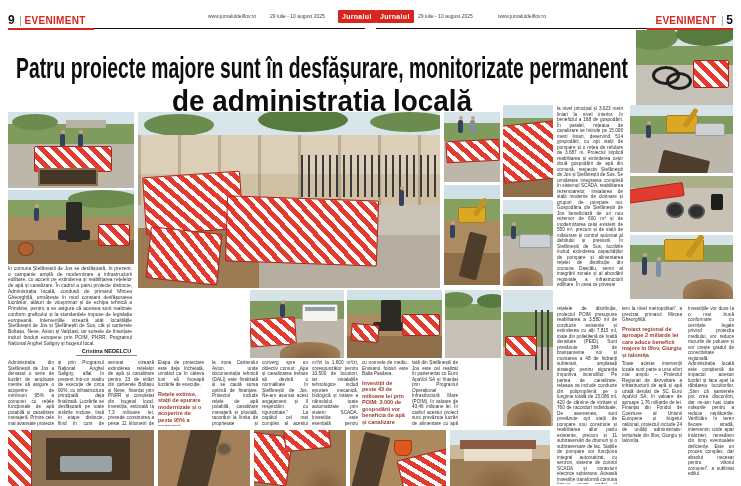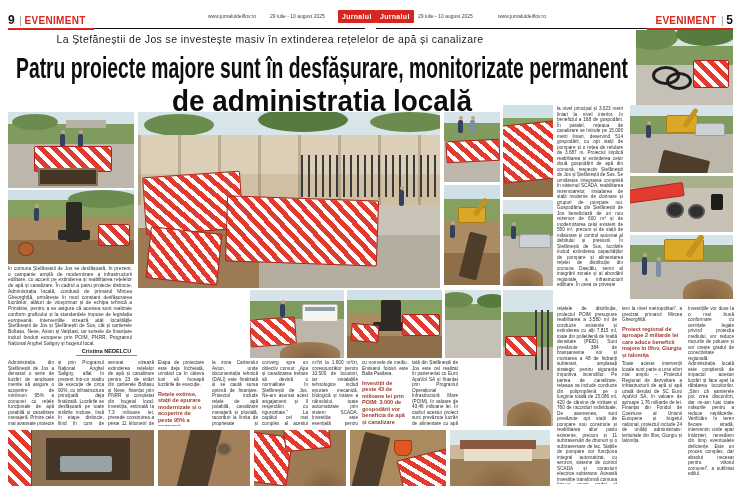--- a/index.html
+++ b/index.html
@@ -86,21 +86,20 @@
     <div class="hmeta" style="left:42px;">29 iulie - 10 august 2025</div>
     <div class="hmeta" style="left:122px;">www.jurnaluldeilfov.ro</div>
     <div style="position:absolute;right:0;top:0;">
       <span class="sec">EVENIMENT</span>
       <span style="color:#999;font-size:10px;"> | </span>
       <span class="pageno">5</span>
     </div>
     <div class="secbar" style="right:0;width:86px;"></div>
   </div>
 
-  <div class="kicker">La Ștefăneștii de Jos se investește masiv în extinderea rețelelor de apă și canalizare</div>
   <svg style="position:absolute;left:8px;top:50px;" width="628" height="68">
     <text x="8" y="28" textLength="612" lengthAdjust="spacingAndGlyphs" font-family="Liberation Sans, sans-serif" font-weight="700" font-size="30" fill="#0d0d0d">Patru proiecte majore sunt în desfășurare, monitorizate permanent</text>
     <text x="164" y="61" textLength="300" lengthAdjust="spacingAndGlyphs" font-family="Liberation Sans, sans-serif" font-weight="700" font-size="30" fill="#0d0d0d">de administrația locală</text>
   </svg>
 
   <div class="ph s-road" style="left:636px;top:30px;width:97px;height:80px;">
     <div class="fol" style="left:-8px;top:-6px;width:50px;height:26px;"></div>
     <div class="fol d" style="left:40px;top:-8px;width:60px;height:24px;"></div>
     <div class="coil" style="left:16px;top:36px;width:22px;height:13px;"></div>
     <div class="coil" style="left:30px;top:42px;width:20px;height:12px;"></div>

